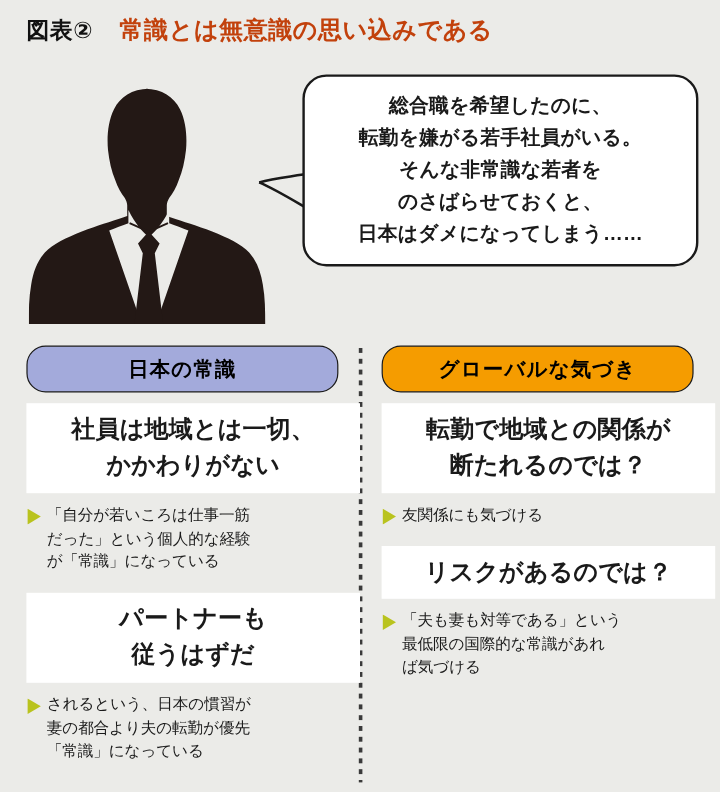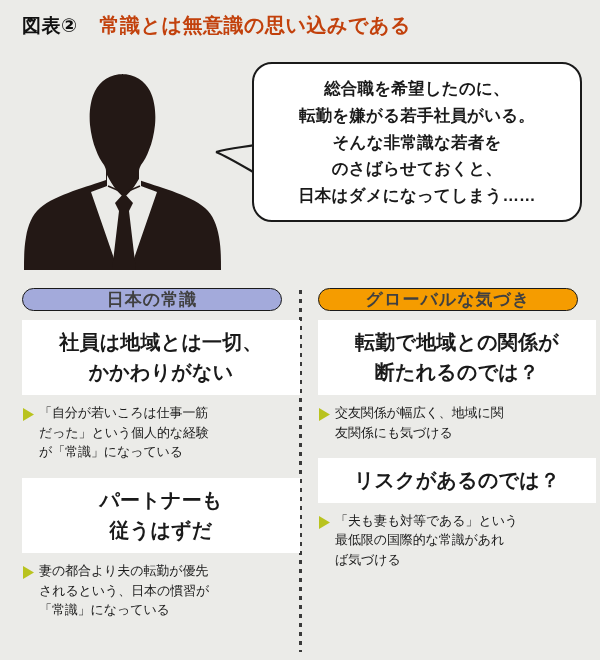--- a/index.html
+++ b/index.html
@@ -107,31 +107,31 @@
   }
   .column {
     position: absolute;
     top: 0;
     width: 278px;
   }
   .column.left  { left: 22px; }
   .column.right { left: 318px; }
 
   .pill {
-    height: 23px;
+    height: 39px;
     border-radius: 16px;
     border: 1.8px solid #1a1a1a;
     box-sizing: border-box;
     display: flex;
     align-items: center;
     justify-content: center;
     font-size: 17px;
     font-weight: bold;
     letter-spacing: 1px;
-    color: #404040;
+    color: #000000;
   }
   .pill.purple { background: #a3aadb; width: 260px; }
   .pill.orange { background: #f59c00; width: 260px; }
 
   .card {
     background: #ffffff;
     box-sizing: border-box;
     display: flex;
     flex-direction: column;
     align-items: center;
@@ -293,22 +293,22 @@
         <div class="card-line">従うはずだ</div>
       </div>
 
       <div class="bullet">
         <span class="bullet-marker">
           <svg width="13" height="13" viewBox="0 0 13 13" xmlns="http://www.w3.org/2000/svg">
             <polygon points="1,0 12,6.5 1,13" fill="#b9c31e"></polygon>
           </svg>
         </span>
         <span class="bullet-body">
+          <div class="bullet-line">されるという、日本の慣習が</div>
           <div class="bullet-line">妻の都合より夫の転勤が優先</div>
-          <div class="bullet-line">されるという、日本の慣習が</div>
           <div class="bullet-line">「常識」になっている</div>
         </span>
       </div>
     </div>
 
     <div class="column right">
       <div class="pill orange">グローバルな気づき</div>
       <div class="pill-gap"></div>
 
       <div class="card">
@@ -316,21 +316,20 @@
         <div class="card-line">断たれるのでは？</div>
       </div>
 
       <div class="bullet">
         <span class="bullet-marker">
           <svg width="13" height="13" viewBox="0 0 13 13" xmlns="http://www.w3.org/2000/svg">
             <polygon points="1,0 12,6.5 1,13" fill="#b9c31e"></polygon>
           </svg>
         </span>
         <span class="bullet-body">
-          <div class="bullet-line">交友関係が幅広く、地域に関</div>
           <div class="bullet-line">友関係にも気づける</div>
         </span>
       </div>
 
       <div class="block-gap"></div>
 
       <div class="card">
         <div class="card-line">リスクがあるのでは？</div>
       </div>
 

